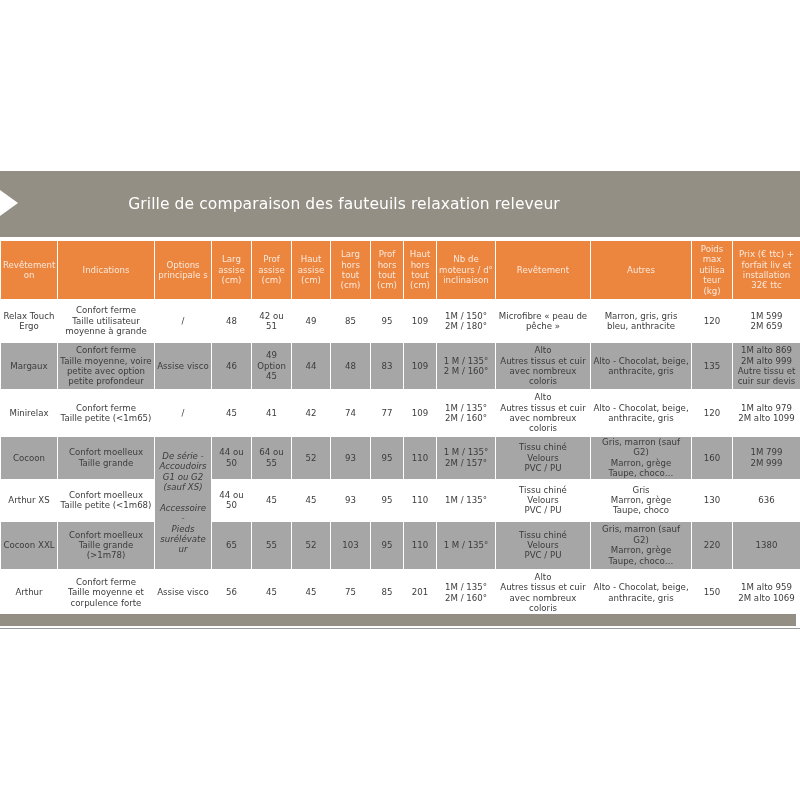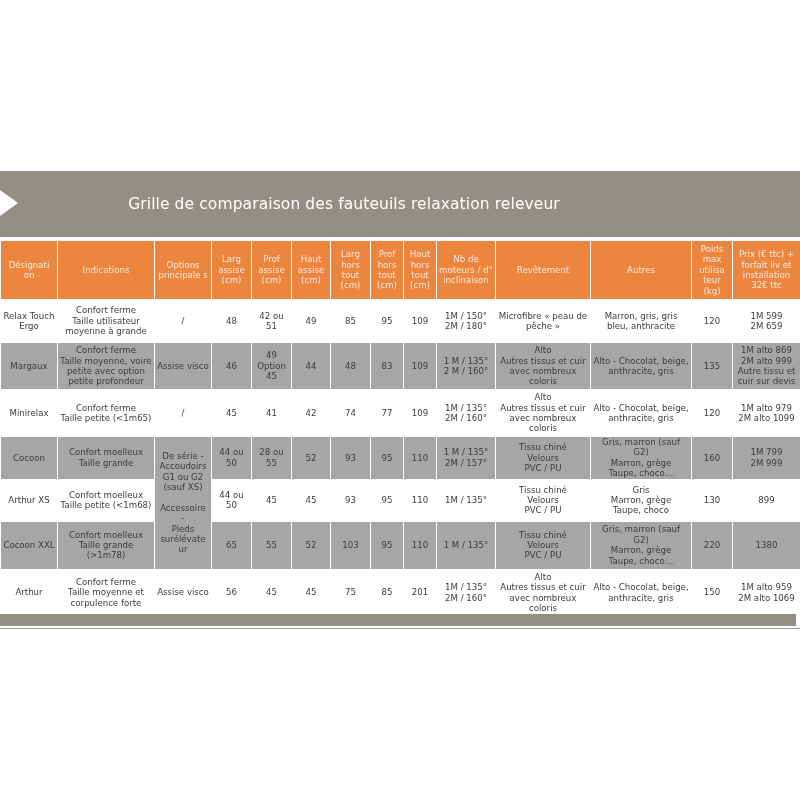--- a/index.html
+++ b/index.html
@@ -14,21 +14,21 @@
       line-height: 66px; text-align: center; color: #ffffff; font-size: 15.5px;
       letter-spacing: 0.1px; }
     table.grid { position: absolute; left: 0; top: 240px; width: 800px;
       border-collapse: collapse; table-layout: fixed; }
     table.grid th, table.grid td { border: 1px solid #ffffff; padding: 0 2px;
       text-align: center; vertical-align: middle; font-size: 8.6px; line-height: 10.4px;
       overflow: hidden; }
     table.grid th { background: #ec853e; color: #fbe9dc; font-weight: normal; height: 58px; }
     tr.row-white td { background: #ffffff; }
     tr.row-gray td { background: #a6a6a6; }
-    td.merged { background: #a6a6a6 !important; }
+    td.merged { background: #a6a6a6 !important; font-style: italic; }
     td.desig { font-size: 9.6px; line-height: 11.4px; }
     .footer-bar { position: absolute; left: 0; top: 614px; width: 796px; height: 12px;
       background: #948f84; }
     .footer-line { position: absolute; left: 0; top: 628px; width: 800px; height: 1px;
       background: #9a9a9a; }
   </style>
 </head>
 <body>
 
 <div class="banner"></div>
@@ -47,21 +47,21 @@
       <col style="width:33px">
       <col style="width:33px">
     <col style="width:59px">
       <col style="width:95px">
       <col style="width:101px">
     <col style="width:41px">
       <col style="width:68px">
   </colgroup>
   <thead>
     <tr>
-      <th>Désignati on</th>
+      <th>Revêtement on</th>
       <th>Indications</th>
       <th>Options principale s</th>
       <th>Larg assise (cm)</th>
       <th>Prof assise (cm)</th>
       <th>Haut assise (cm)</th>
       <th>Larg hors tout (cm)</th>
       <th>Prof hors tout (cm)</th>
       <th>Haut hors tout (cm)</th>
       <th>Nb de moteurs / d° inclinaison</th>
       <th>Revêtement</th>
@@ -117,21 +117,21 @@
         <td>Alto<br>Autres tissus  et cuir avec nombreux coloris</td>
         <td>Alto - Chocolat, beige, anthracite, gris</td>
         <td>120</td>
         <td>1M alto 979<br>2M alto 1099</td>
       </tr>
       <tr class="row-gray" style="height: 41px;">
         <td class="desig">Cocoon</td>
         <td>Confort moelleux<br>Taille grande</td>
         <td rowspan="3" class="merged">De série - Accoudoirs G1 ou G2 (sauf XS)<br><br>Accessoire<br>-<br>Pieds surélévate ur</td>
         <td>44 ou 50</td>
-        <td>28 ou 55</td>
+        <td>64 ou 55</td>
         <td>52</td>
         <td>93</td>
         <td>95</td>
         <td>110</td>
         <td>1 M / 135°<br>2M / 157°</td>
         <td>Tissu chiné<br>Velours<br>PVC / PU</td>
         <td>Gris, marron (sauf G2)<br>Marron, grège<br>Taupe, choco…</td>
         <td>160</td>
         <td>1M 799<br>2M 999</td>
       </tr>
@@ -141,21 +141,21 @@
         <td>44 ou 50</td>
         <td>45</td>
         <td>45</td>
         <td>93</td>
         <td>95</td>
         <td>110</td>
         <td>1M / 135°</td>
         <td>Tissu chiné<br>Velours<br>PVC / PU</td>
         <td>Gris<br>Marron, grège<br>Taupe, choco</td>
         <td>130</td>
-        <td>899</td>
+        <td>636</td>
       </tr>
       <tr class="row-gray" style="height: 48px;">
         <td class="desig">Cocoon XXL</td>
         <td>Confort moelleux<br>Taille grande (&gt;1m78)</td>
         <td>65</td>
         <td>55</td>
         <td>52</td>
         <td>103</td>
         <td>95</td>
         <td>110</td>

